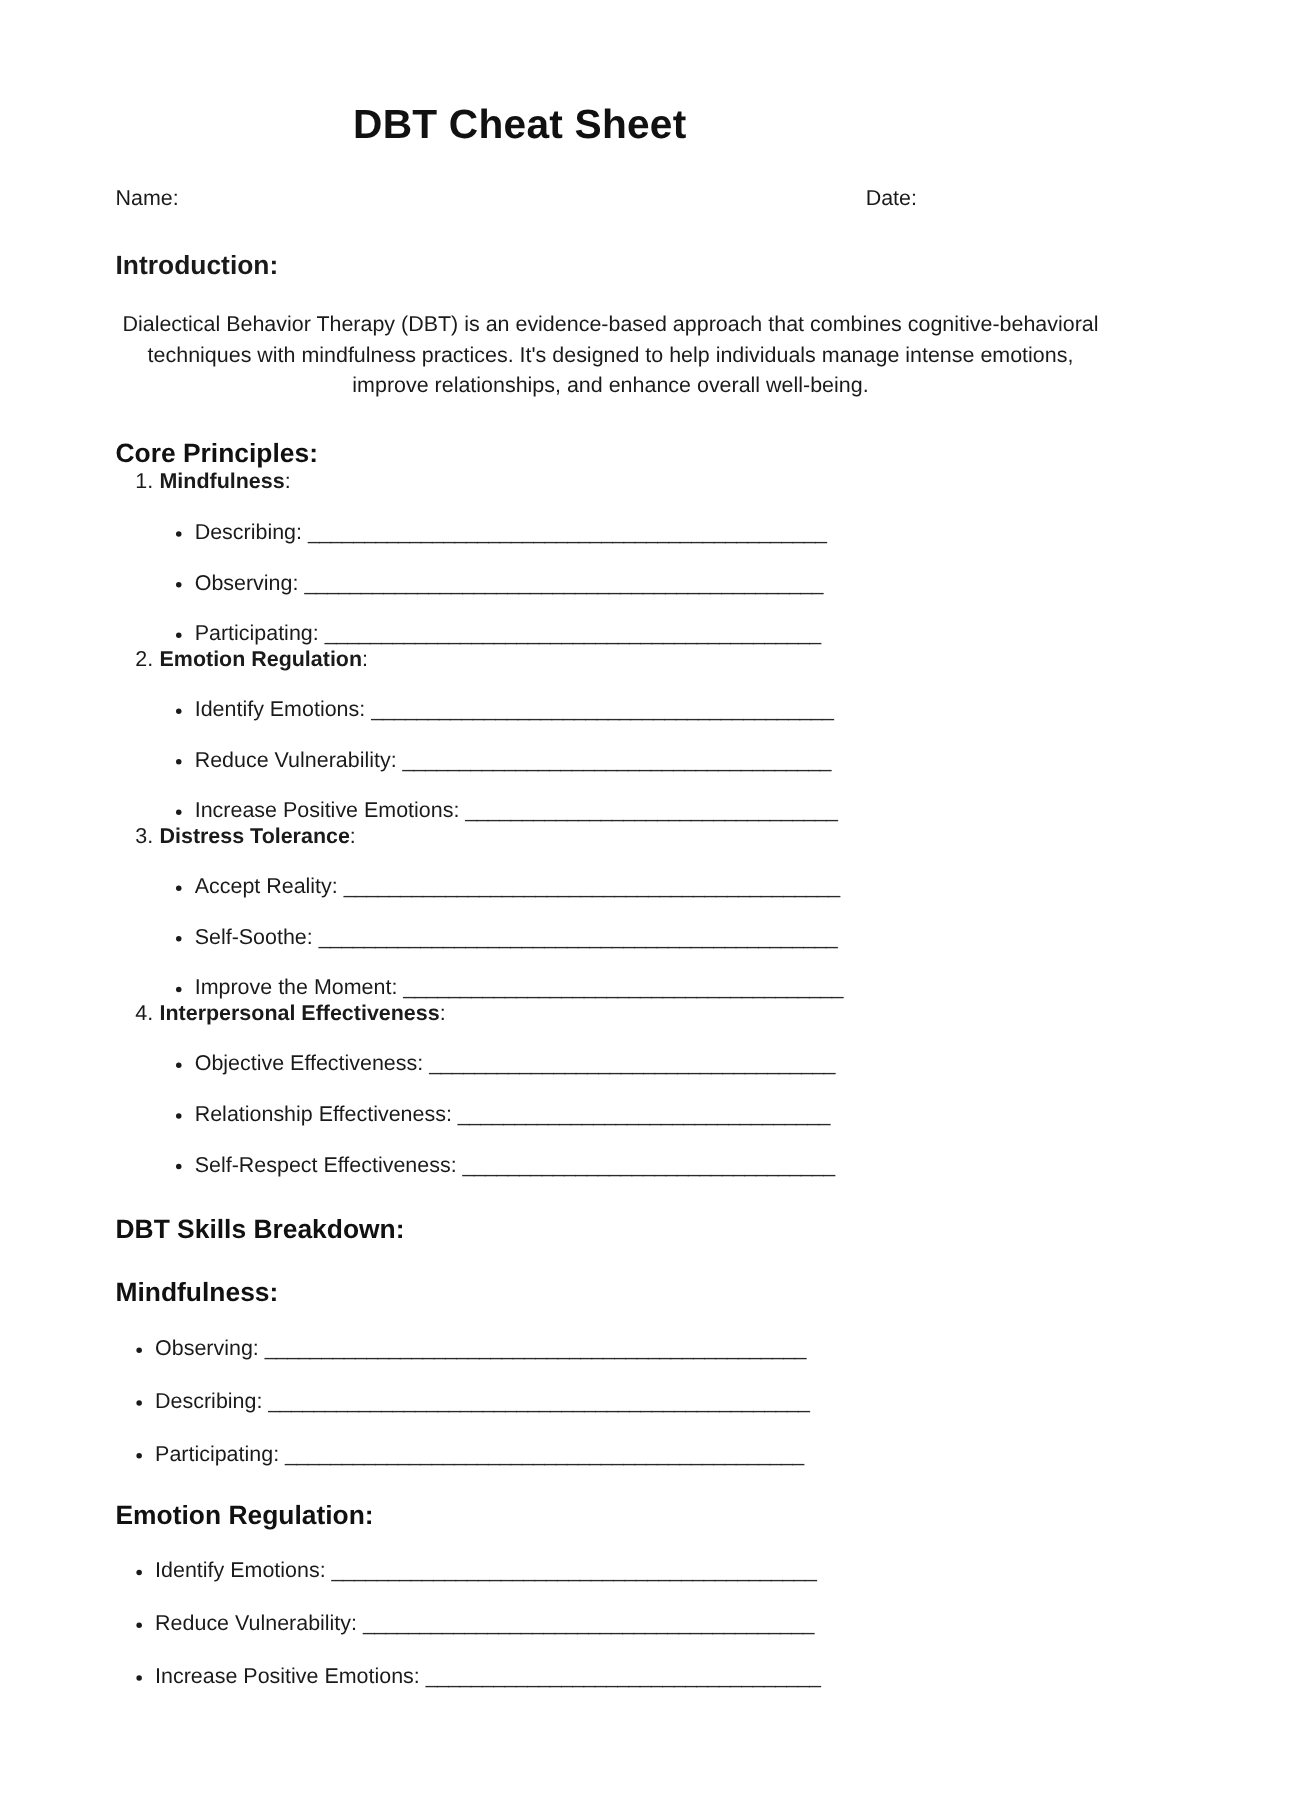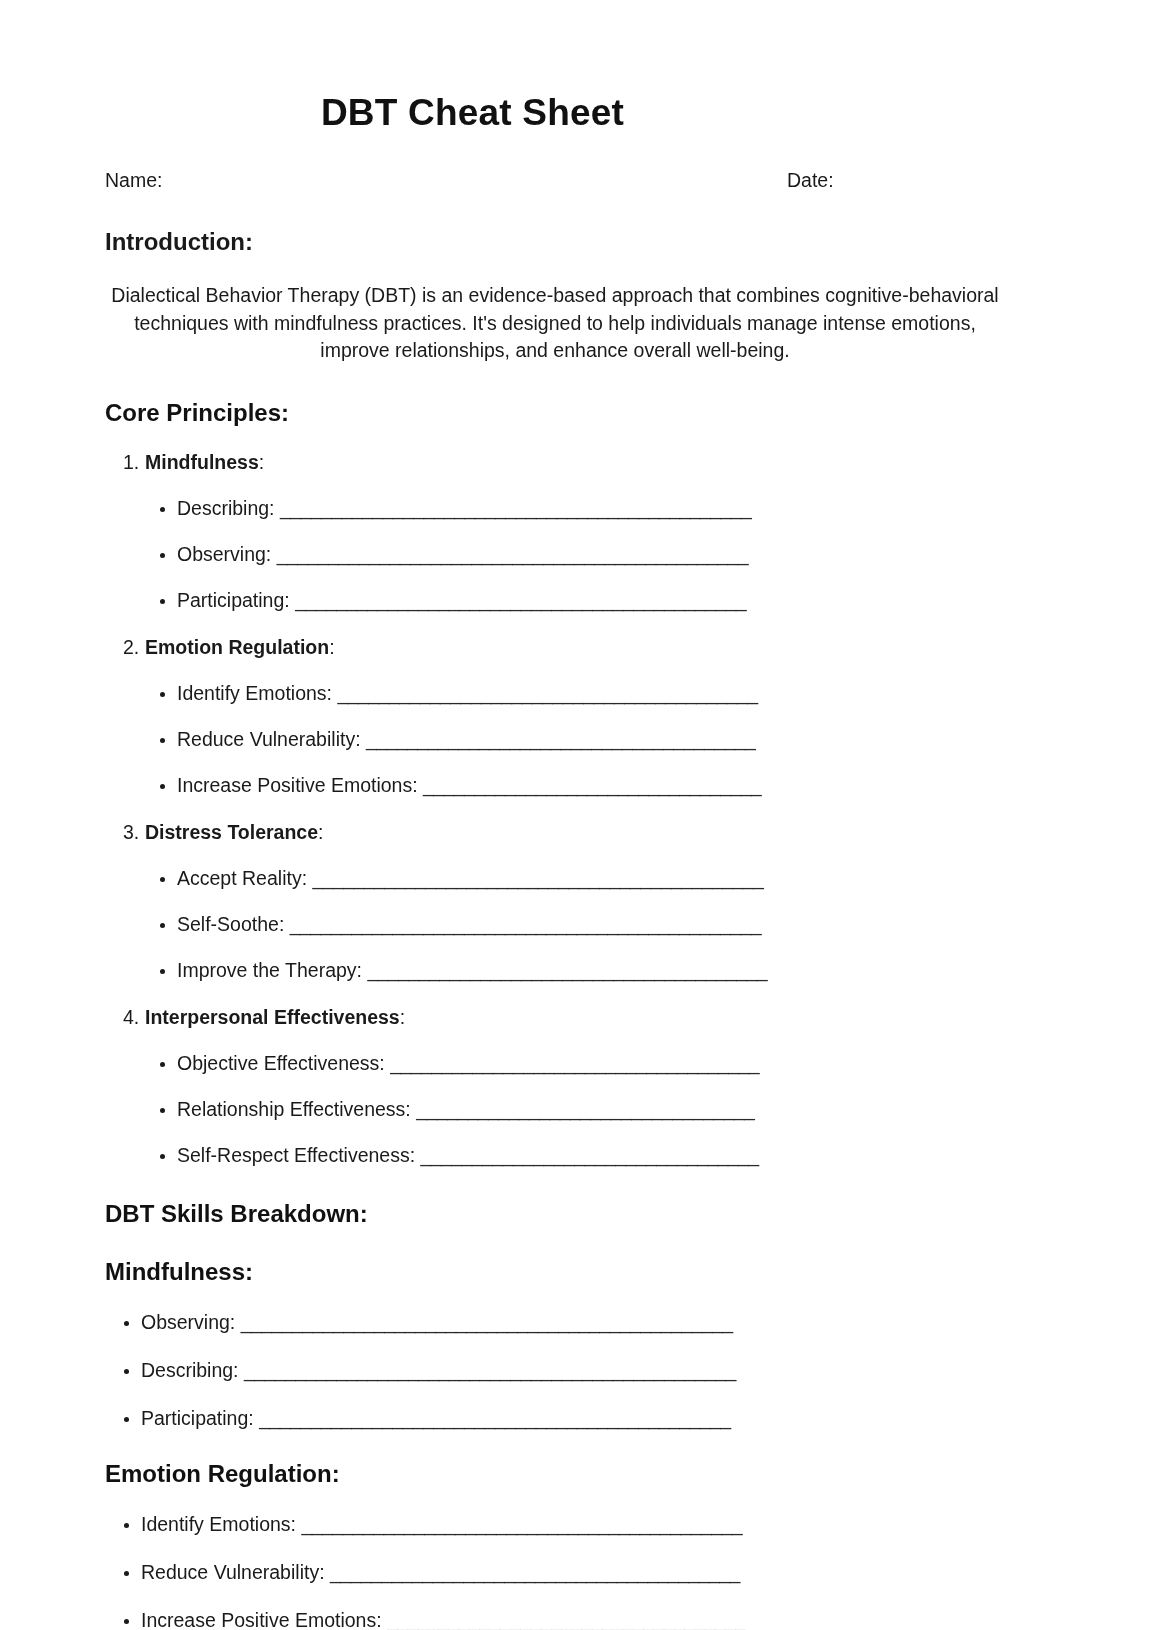--- a/index.html
+++ b/index.html
@@ -73,21 +73,20 @@
     margin-top: 30px;
   }
 
   
   .principles {
     list-style: none;
     margin: 0;
     padding: 0;
   }
   .principle {
-    margin-top: 24px;
   }
   .principle-title {
     font-size: 19.5px;
     padding-left: 18px;
     white-space: nowrap;
   }
   .principle-num {
     display: inline-block;
     width: 22px;
   }
@@ -179,21 +178,21 @@
           <li><span>Identify Emotions:</span> <span class="fill-line">_________________________________________</span></li>
           <li><span>Reduce Vulnerability:</span> <span class="fill-line">______________________________________</span></li>
           <li><span>Increase Positive Emotions:</span> <span class="fill-line">_________________________________</span></li>
         </ul>
       </li>
       <li class="principle">
         <div class="principle-title"><span class="principle-num">3.</span><span class="principle-name">Distress Tolerance</span><span class="principle-colon">:</span></div>
         <ul class="sub-bullets">
           <li><span>Accept Reality:</span> <span class="fill-line">____________________________________________</span></li>
           <li><span>Self-Soothe:</span> <span class="fill-line">______________________________________________</span></li>
-          <li><span>Improve the Therapy:</span> <span class="fill-line">_______________________________________</span></li>
+          <li><span>Improve the Moment:</span> <span class="fill-line">_______________________________________</span></li>
         </ul>
       </li>
       <li class="principle">
         <div class="principle-title"><span class="principle-num">4.</span><span class="principle-name">Interpersonal Effectiveness</span><span class="principle-colon">:</span></div>
         <ul class="sub-bullets">
           <li><span>Objective Effectiveness:</span> <span class="fill-line">____________________________________</span></li>
           <li><span>Relationship Effectiveness:</span> <span class="fill-line">_________________________________</span></li>
           <li><span>Self-Respect Effectiveness:</span> <span class="fill-line">_________________________________</span></li>
         </ul>
       </li>

